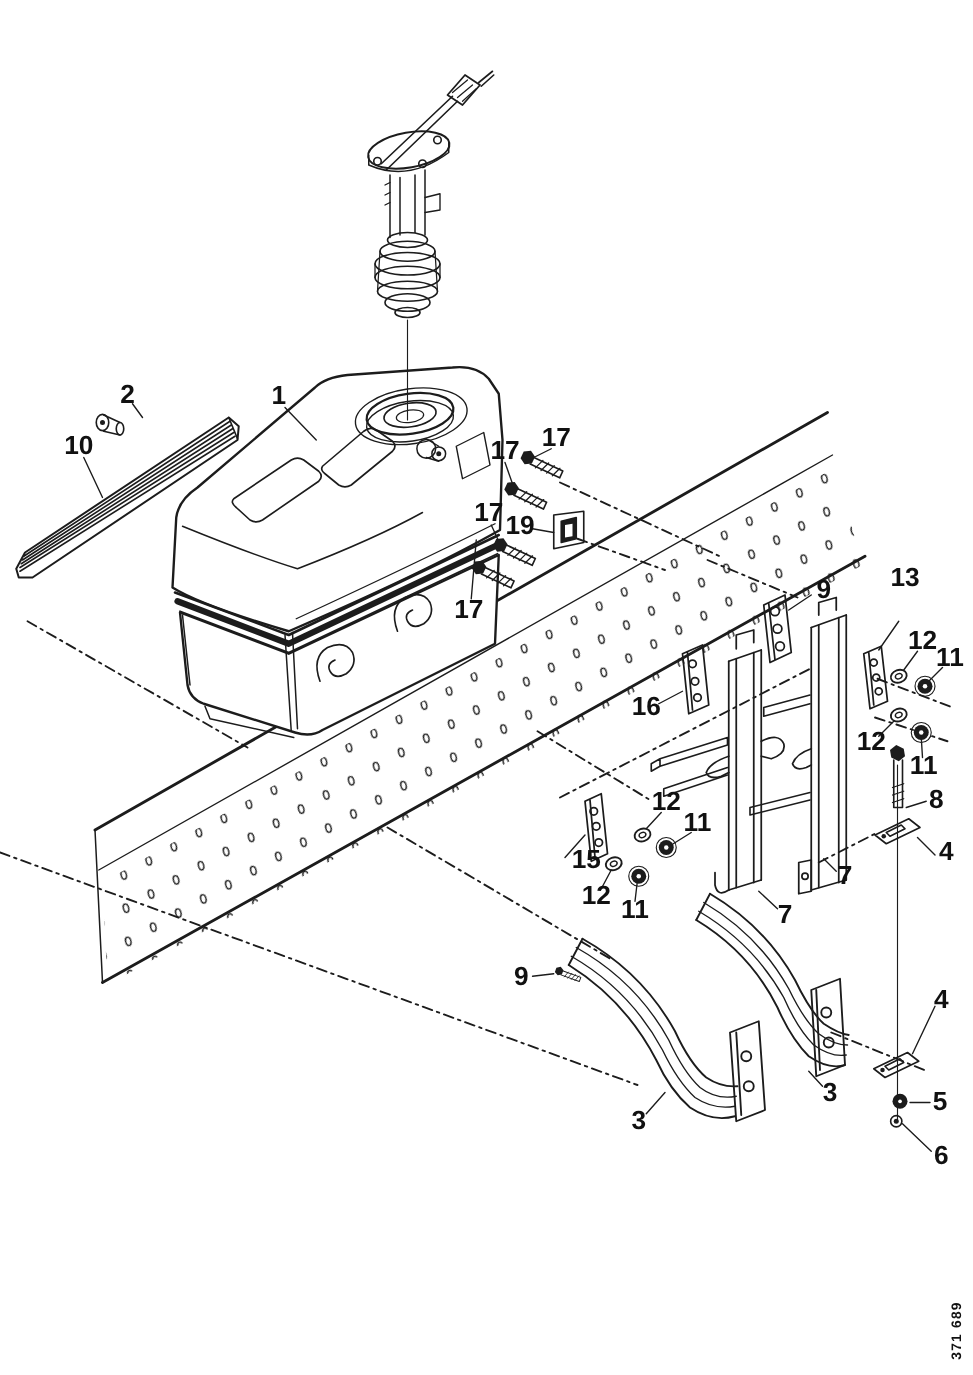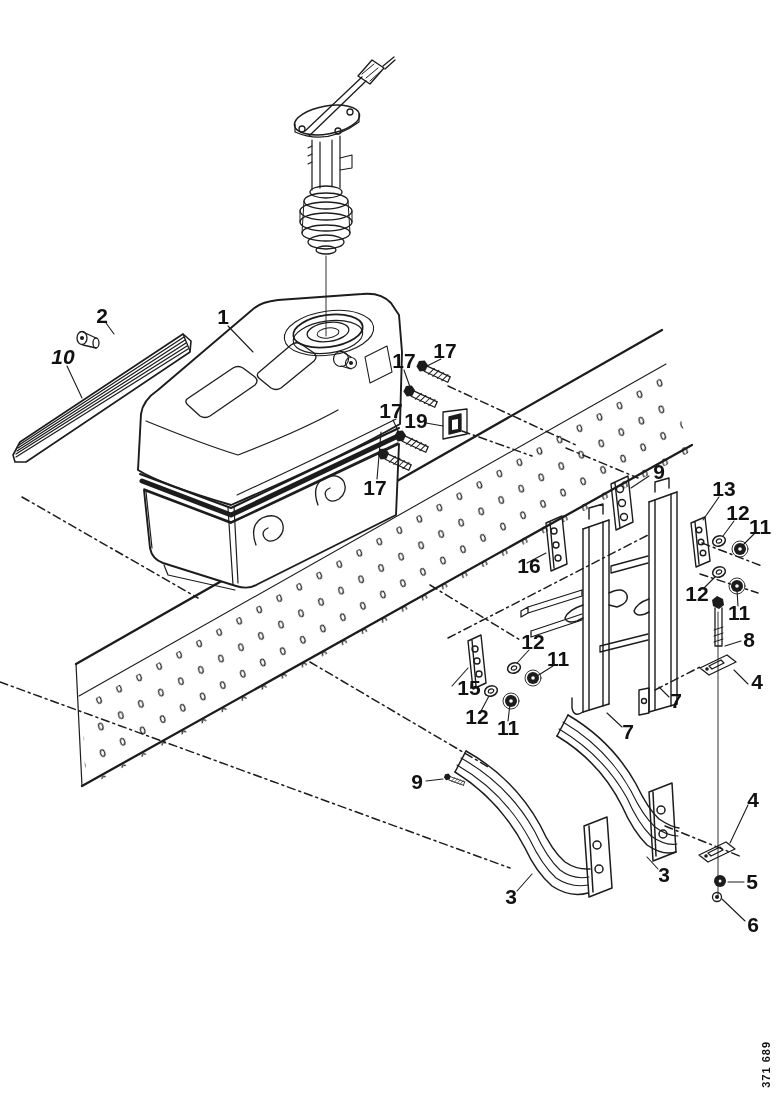--- a/index.html
+++ b/index.html
@@ -244,32 +244,32 @@
              M748,684 L734,670 M669,697 L659,687 M481,711 L489,696 M508,721 L510,704
              M622,727 L607,713 M426,781 L443,779 M748,805 L730,843
              M658,869 L647,857 M517,891 L532,874 M744,882 L728,882 M745,921 L722,899"></path>
     <path d="M326,256 L326,336" stroke-width="0.9"></path>
     <path d="M718,612 L718,897" stroke-width="0.9"></path>
   </g>
 </svg>
 
 <div class="callout-layer" id="callout-layer">
       <div class="callout" style="left: 102px; top: 316px;">2</div>
-      <div class="callout" style="left: 63px; top: 357px; font-style: italic;">10</div>
+      <div class="callout" style="left: 63px; top: 357px;">10</div>
       <div class="callout" style="left: 223px; top: 317px;">1</div>
       <div class="callout" style="left: 445px; top: 351px;">17</div>
       <div class="callout" style="left: 404px; top: 361px;">17</div>
       <div class="callout" style="left: 391px; top: 411px;">17</div>
       <div class="callout" style="left: 416px; top: 421px;">19</div>
       <div class="callout" style="left: 375px; top: 488px;">17</div>
       <div class="callout" style="left: 659px; top: 472px;">9</div>
-      <div class="callout" style="left: 724px; top: 489px; text-align: center;">13</div>
+      <div class="callout" style="left: 724px; top: 463px; text-align: center;">13</div>
       <div class="callout" style="left: 738px; top: 513px;">12</div>
       <div class="callout" style="left: 760px; top: 527px;">11</div>
-      <div class="callout" style="left: 517px; top: 566px; margin-left: 12px;">16</div>
+      <div class="callout" style="left: 517px; top: 566px;">16</div>
       <div class="callout" style="left: 697px; top: 594px;">12</div>
       <div class="callout" style="left: 739px; top: 613px;">11</div>
       <div class="callout" style="left: 749px; top: 640px;">8</div>
       <div class="callout" style="left: 533px; top: 642px;">12</div>
       <div class="callout" style="left: 558px; top: 659px;">11</div>
       <div class="callout" style="left: 469px; top: 688px;">15</div>
       <div class="callout" style="left: 757px; top: 682px;">4</div>
       <div class="callout" style="left: 676px; top: 701px;">7</div>
       <div class="callout" style="left: 477px; top: 717px;">12</div>
       <div class="callout" style="left: 508px; top: 728px;">11</div>

